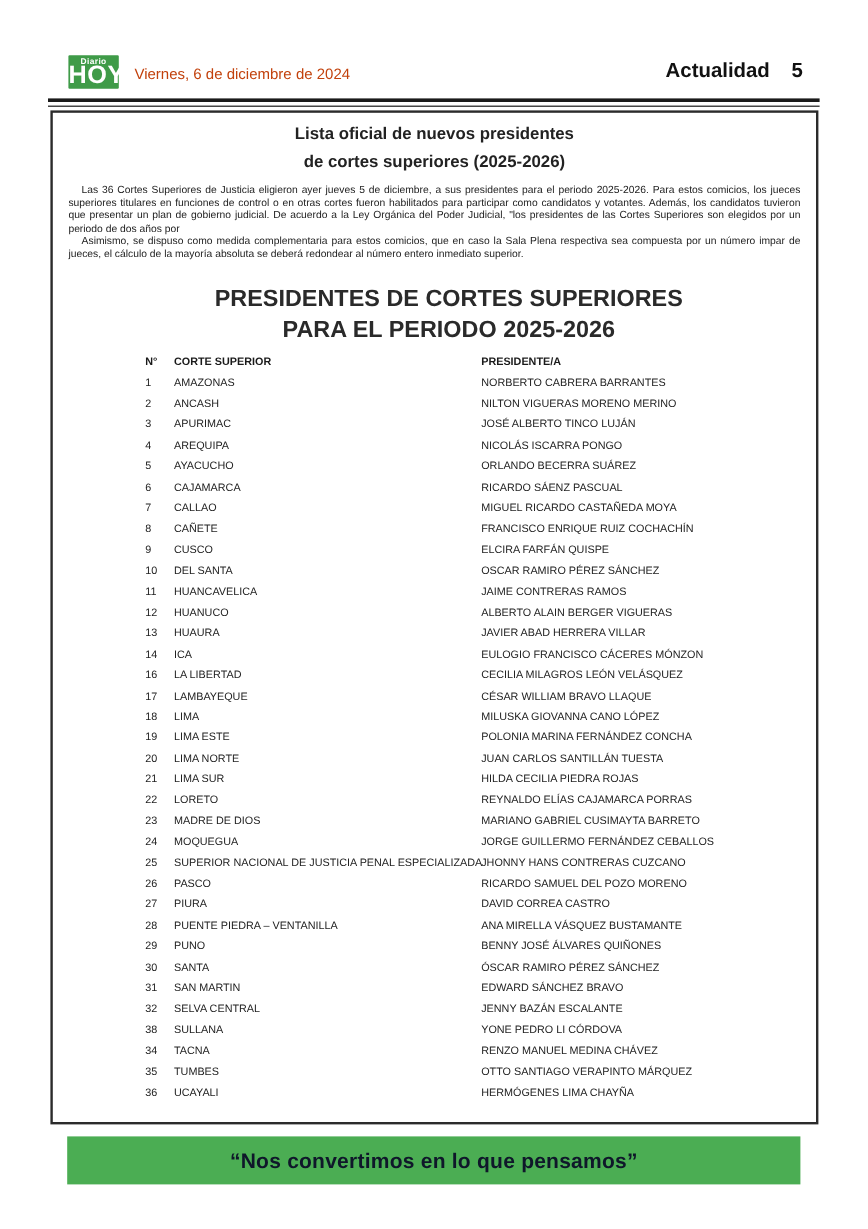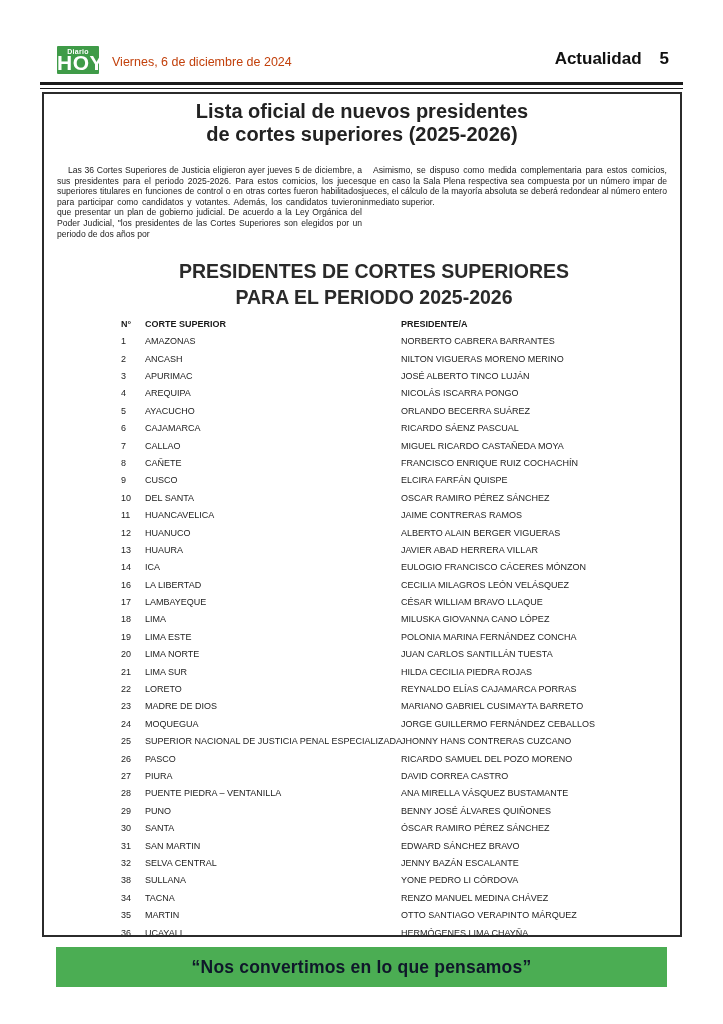--- a/index.html
+++ b/index.html
@@ -45,30 +45,31 @@
     position: absolute;
     left: 42px; top: 92px;
     width: 640px; height: 845px;
     border: 2px solid #2b2b2b;
     background: #ffffff;
     overflow: hidden;
   }
   .article-title {
     margin-top: 6px;
     text-align: center;
-    font-size: 20px;
+    font-size: 14px;
     font-weight: bold;
     line-height: 23px;
     color: #222;
   }
   .intro {
     display: flex;
     gap: 0;
     padding: 0 13px;
-    margin-top: 19px;
+    margin-top: 7px;
+    flex-direction: column;
   }
   .intro .col {
     flex: 1;
     font-size: 8.6px;
     line-height: 10.6px;
     text-align: justify;
     color: #222;
   }
   .intro .col p.indent { text-indent: 11px; }
 
@@ -317,21 +318,21 @@
           <div>SULLANA</div>
           <div>YONE PEDRO LI CÓRDOVA</div>
         </div>
         <div class="trow">
           <div>34</div>
           <div>TACNA</div>
           <div>RENZO MANUEL MEDINA CHÁVEZ</div>
         </div>
         <div class="trow">
           <div>35</div>
-          <div>MARTIN</div>
+          <div>TUMBES</div>
           <div>OTTO SANTIAGO VERAPINTO MÁRQUEZ</div>
         </div>
         <div class="trow">
           <div>36</div>
           <div>UCAYALI</div>
           <div>HERMÓGENES LIMA CHAYÑA</div>
         </div>
       </div>
   </div>
 

